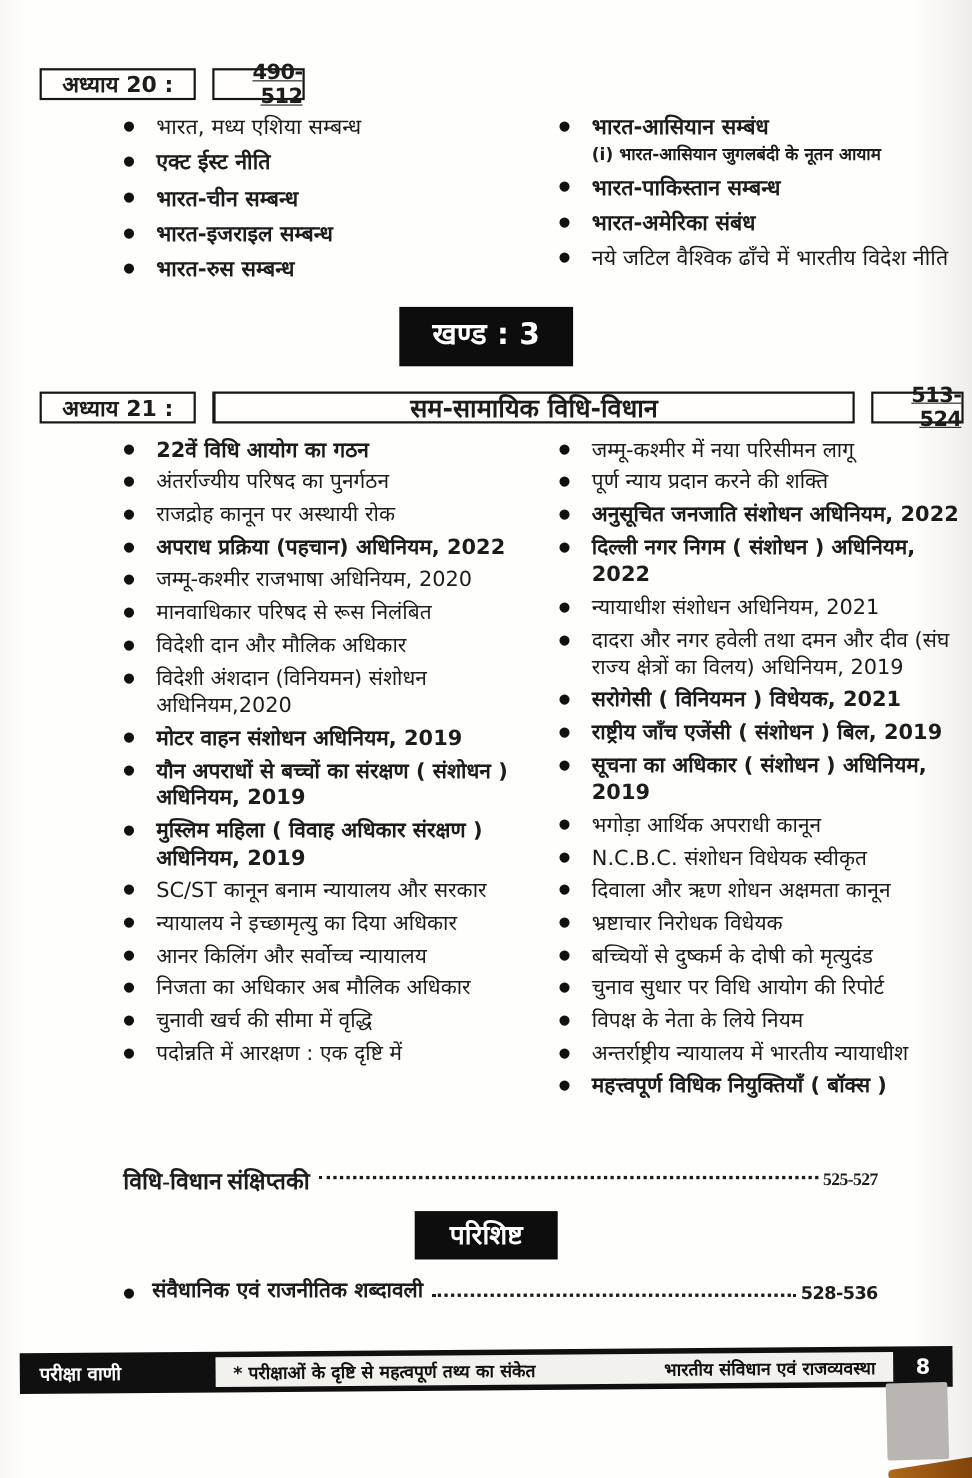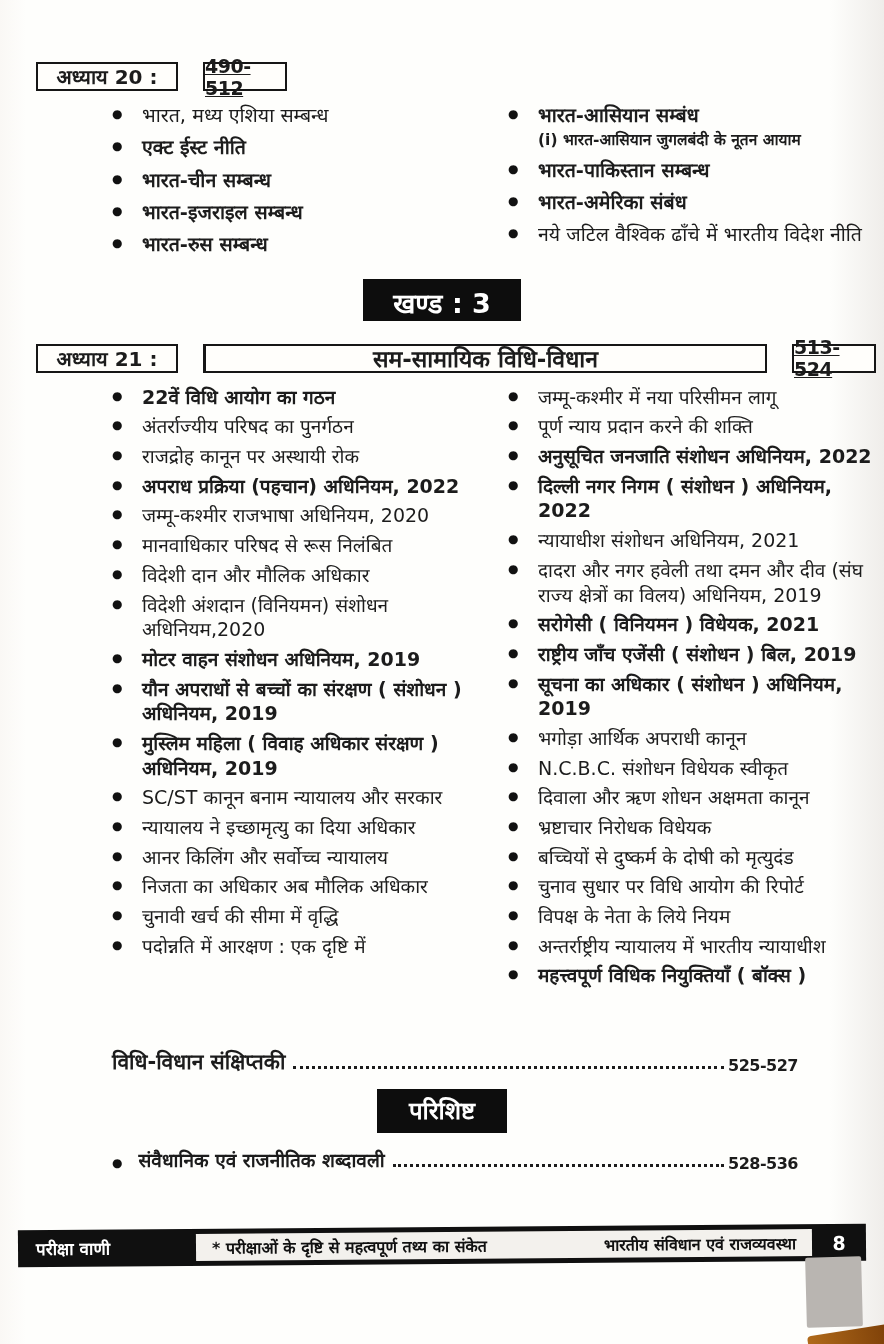--- a/index.html
+++ b/index.html
@@ -3,38 +3,38 @@
 <meta charset="utf-8">
 <style>
   html,body{margin:0;padding:0;background:#e9e7e4;}
   .page{
     position:relative;width:884px;height:1344px;margin:0 auto;overflow:hidden;
     background:linear-gradient(to right,#faf8f5 0px,#fefefc 26px,#fefefc 830px,#efedea 884px);
     font-family:"DejaVu Sans","Liberation Sans",sans-serif;color:#1c1c1c;
   }
   .content{padding-top:62px;}
   
-  .chap-header{display:flex;align-items:stretch;height:29px;margin:0 8px 0 36px;gap:25px;}
+  .chap-header{display:flex;align-items:stretch;height:29px;margin:0 8px 0 36px;gap:15px;text-align:right;}
   .chap-label{width:138px;border:2px solid #161616;background:#fffefb;display:flex;align-items:center;justify-content:center;font-weight:bold;font-size:20px;}
   .chap-title{flex:1;border:2px solid #161616;border-left-width:3px;background:#fffefb;display:flex;align-items:center;justify-content:center;font-weight:bold;font-size:23px;}
   .chap-pages{width:80px;border:2px solid #161616;background:#fffefb;display:flex;align-items:center;justify-content:center;font-weight:bold;font-size:19px;letter-spacing:-0.5px;text-decoration:underline;}
   
   .cols{display:grid;grid-template-columns:372px 1fr;column-gap:24px;margin:12px 12px 0 112px;}
   ul.toc{list-style:none;margin:0;padding:0;}
   .toc-li{display:grid;grid-template-columns:30px 1fr;margin-bottom:5px;font-size:19px;line-height:1.3;}
   .blt{font-size:12px;line-height:1.9;color:#111;}
   .li-text.bold{font-weight:bold;}
   .li-sub{font-size:15.5px;margin-top:3px;line-height:1.25;font-weight:bold;}
   .cols20 .toc-li{margin-bottom:7px;font-size:19.5px;}
   
-  .band{background:#0d0d0d;color:#ffffff;font-weight:bold;width:fit-content;margin:14px auto 0;padding:5px 30px 0;font-size:27px;}
+  .band{background:#0d0d0d;color:#ffffff;font-weight:bold;width:fit-content;margin:14px auto 0;padding:5px 30px 12px;font-size:27px;}
   .band.small{font-size:24px;padding:4px 32px 7px;}
   .hdr-gap{margin-top:23px;}
   
-  .summary-row{display:flex;align-items:flex-end;margin:54px 86px 0 112px;font-size:21px;font-weight:bold;}
+  .summary-row{display:flex;align-items:center;margin:54px 86px 0 112px;font-size:21px;font-weight:bold;font-family:Liberation Serif, serif;}
   .leader{flex:1;border-bottom:3px dotted #1c1c1c;margin:0 4px 6px 8px;}
   .row-pages{font-size:16px;font-weight:bold;letter-spacing:-0.5px;}
   .appendix-row{display:flex;align-items:flex-end;margin:14px 86px 0 112px;font-size:19px;font-weight:bold;}
   .appendix-row .blt{margin-right:16px;line-height:1.6;}
   
   .footer-bar{position:absolute;left:18px;right:18px;top:1227px;height:37px;background:#101010;display:flex;align-items:center;transform:rotate(-0.45deg);}
   .footer-pub{color:#fff;font-weight:bold;font-size:17px;width:178px;box-sizing:border-box;padding:0 18px;}
   .footer-inner{flex:1;background:#f3f1ed;height:27px;display:flex;align-items:center;justify-content:space-between;padding:0 16px;font-weight:bold;font-size:16px;color:#111;}
   .footer-page{width:54px;text-align:center;color:#fff;font-weight:bold;font-size:19px;}
   

